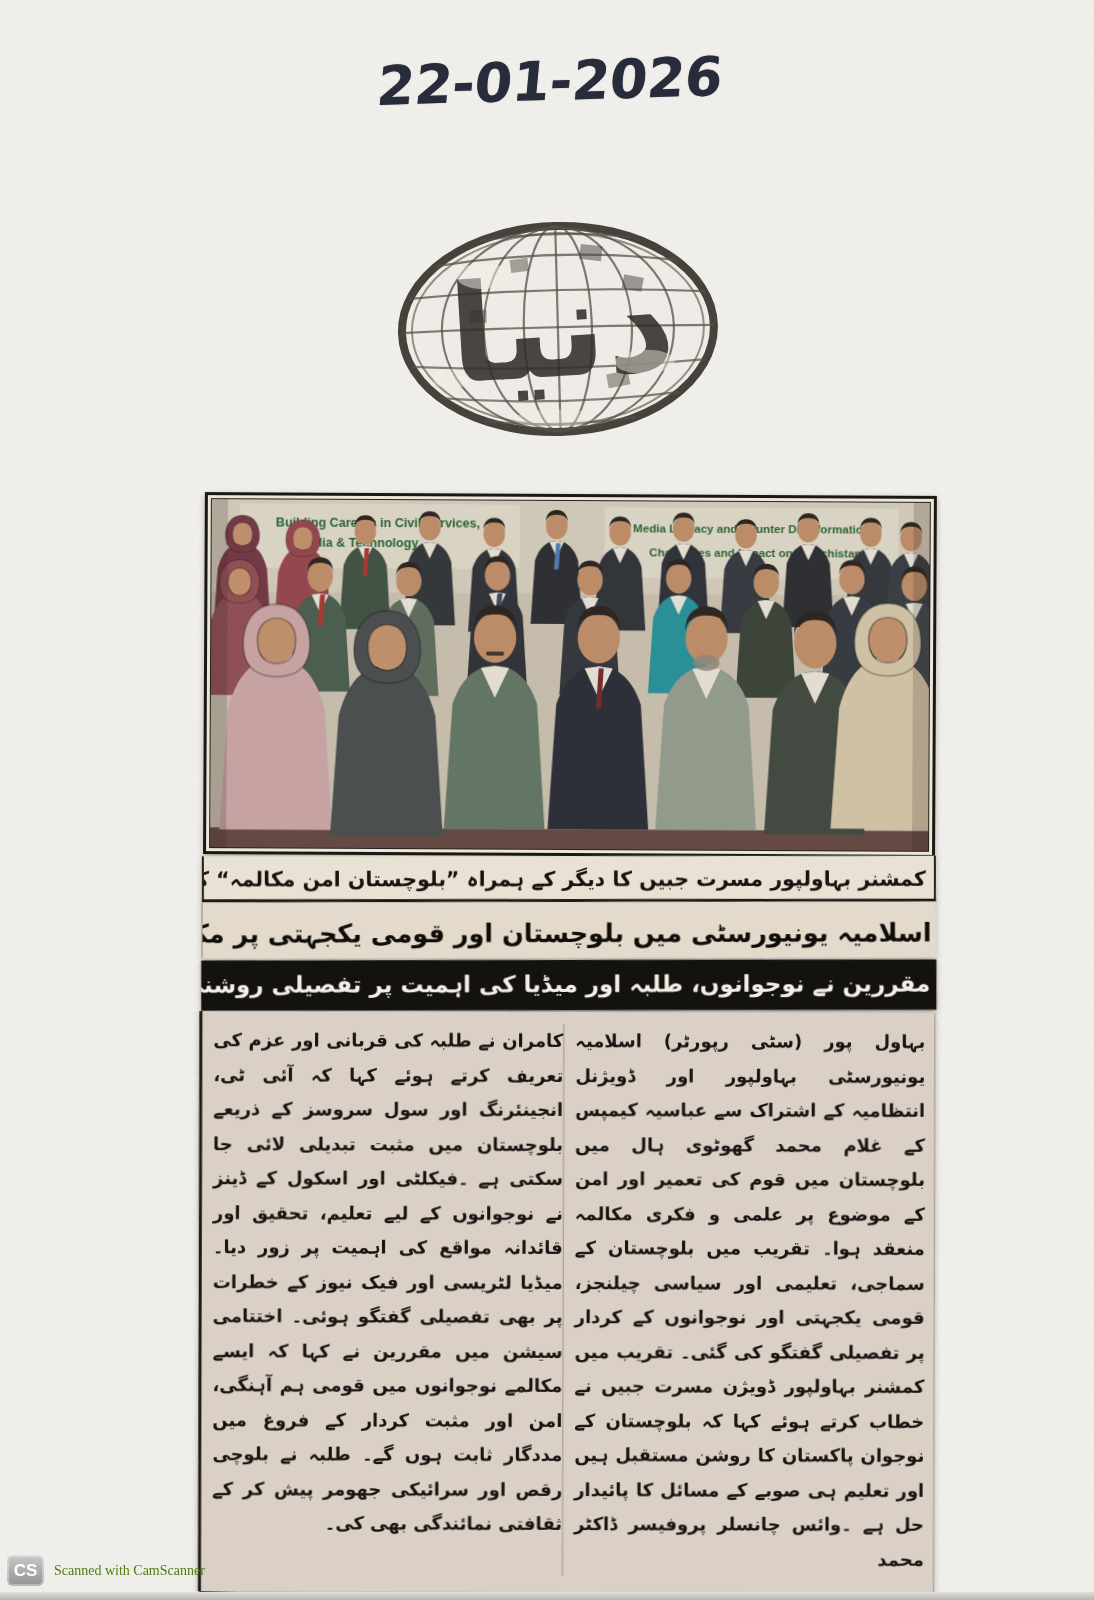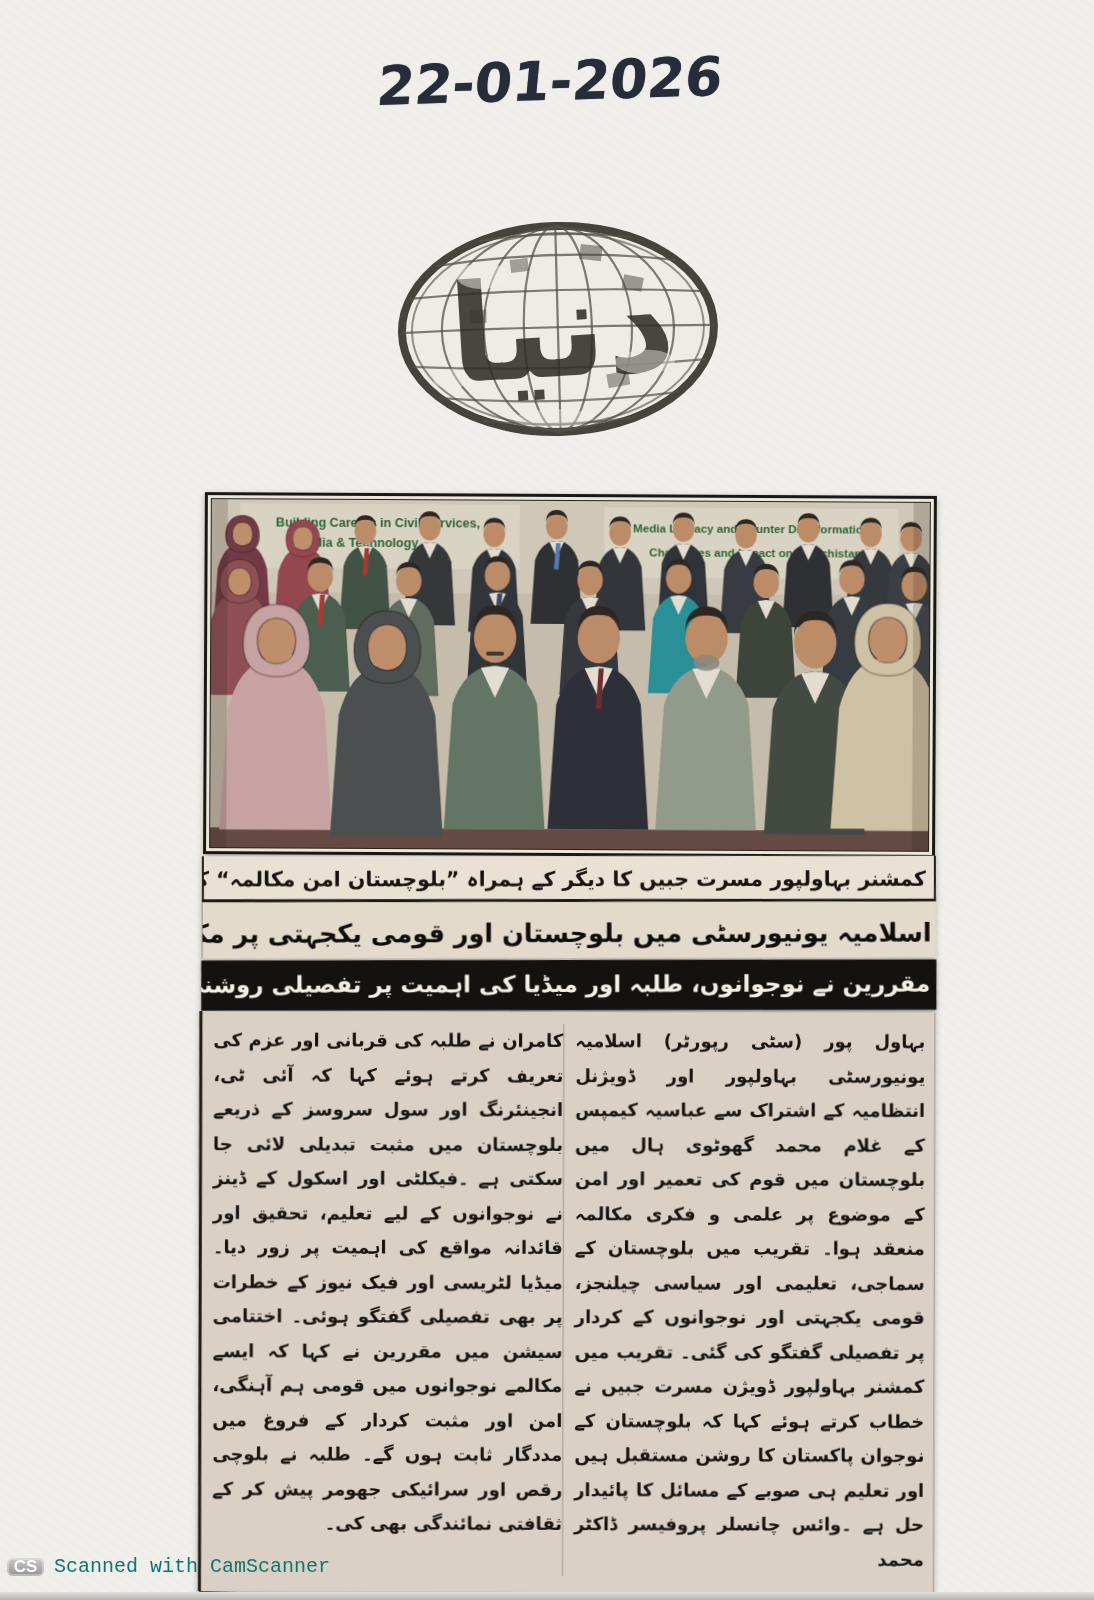--- a/index.html
+++ b/index.html
@@ -73,27 +73,27 @@
   }
   .col-left{border-right:1px solid rgba(60,50,40,.35);}
   .bottom-rule{
     height:6px;background:#17140f;margin:8px 4px 0 2px;
     transform:rotate(1.05deg);box-shadow:0 1px 1px rgba(0,0,0,.3);
   }
 
   
   .scanbar{position:absolute;left:7px;top:1555px;display:flex;align-items:center;gap:10px;}
   .cs-badge{
-    width:37px;height:18px;border-radius:6px;
+    width:37px;height:31px;border-radius:6px;
     background:linear-gradient(180deg,#c9c9c9,#939393);
     color:#ffffff;font-family:"Liberation Sans",sans-serif;font-weight:bold;font-size:17px;
     display:flex;align-items:center;justify-content:center;
     box-shadow:inset 0 0 0 2px rgba(255,255,255,.35);
   }
-  .cs-text{color:#0f766e;font-size:20px;font-family:Liberation Mono, monospace;}
+  .cs-text{color:#4d7c0f;font-size:14px;font-family:Liberation Serif, serif;}
   .page-bottom-edge{
     position:absolute;left:0;bottom:0;width:100%;height:8px;
     background:linear-gradient(180deg,#e2e0dd,#b5b3af);
   }
 </style>
 </head>
 <body>
 
 <div class="page">
 

